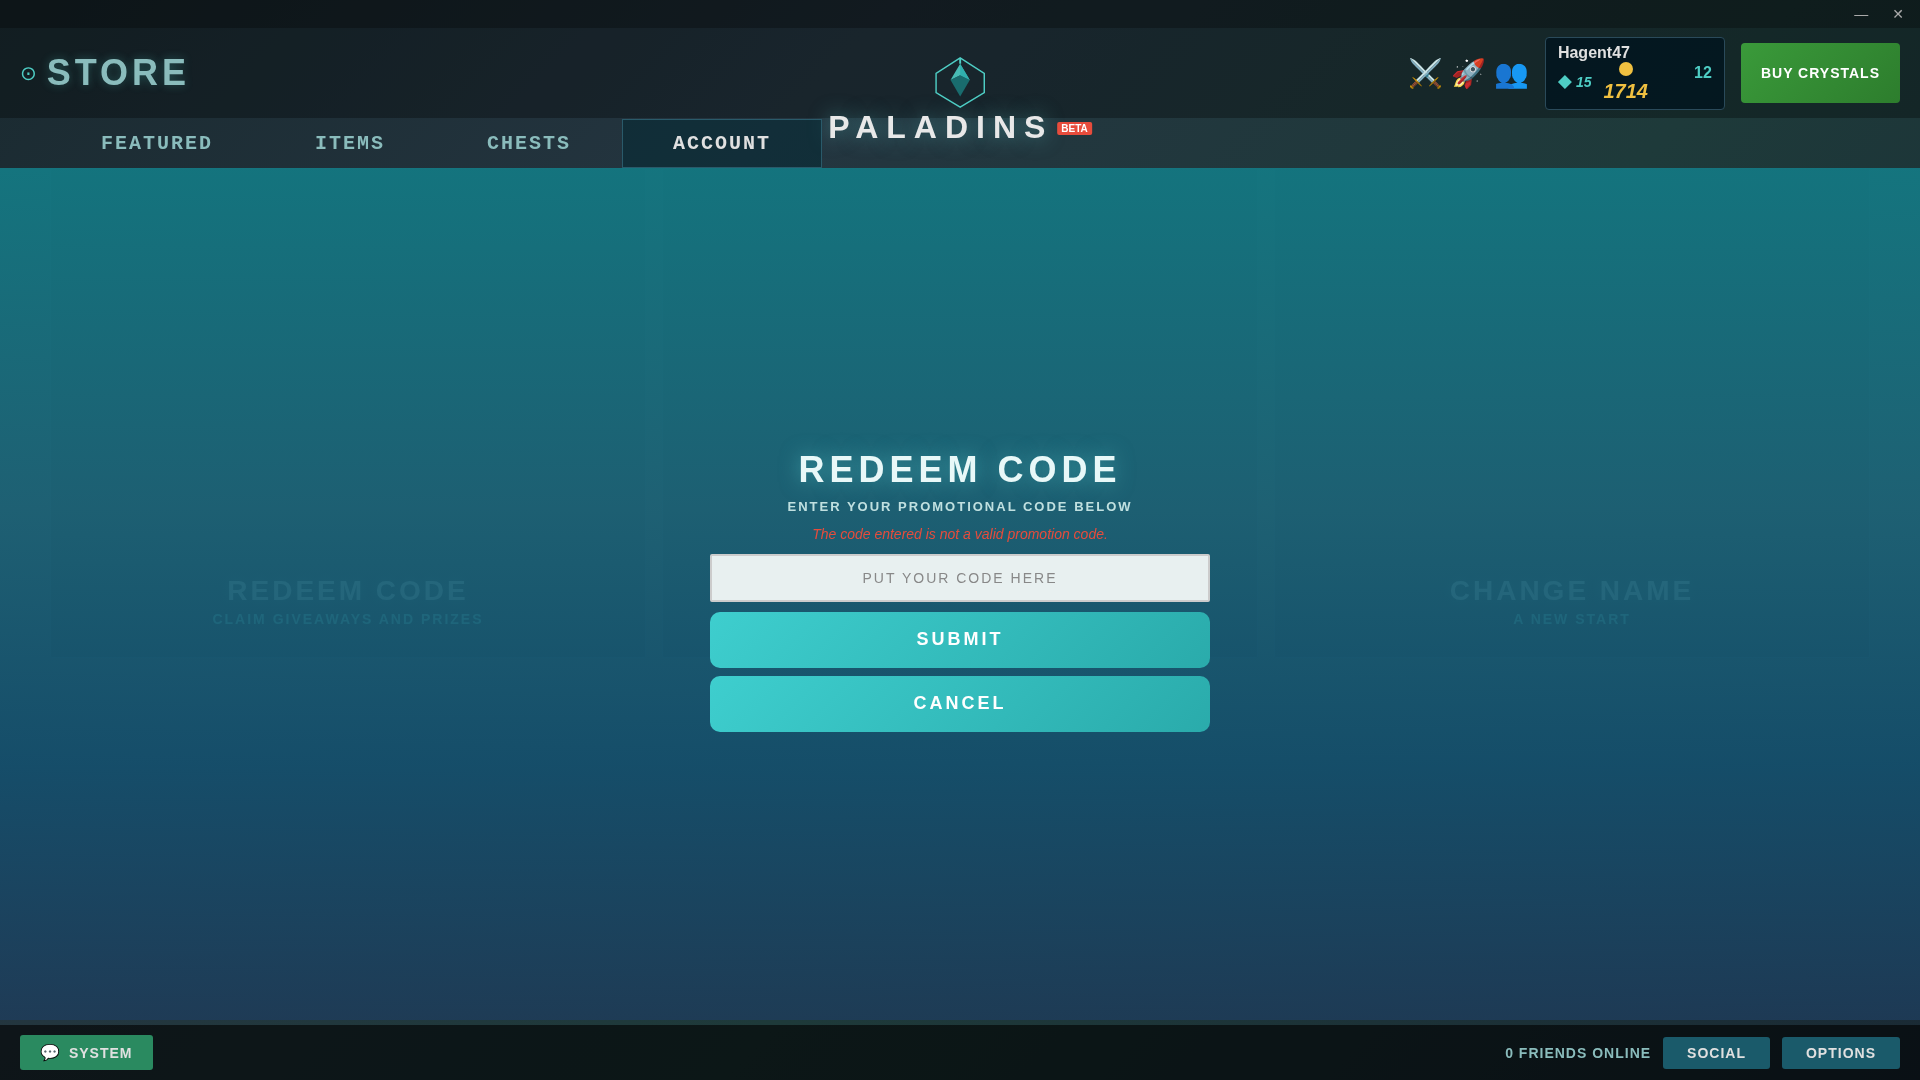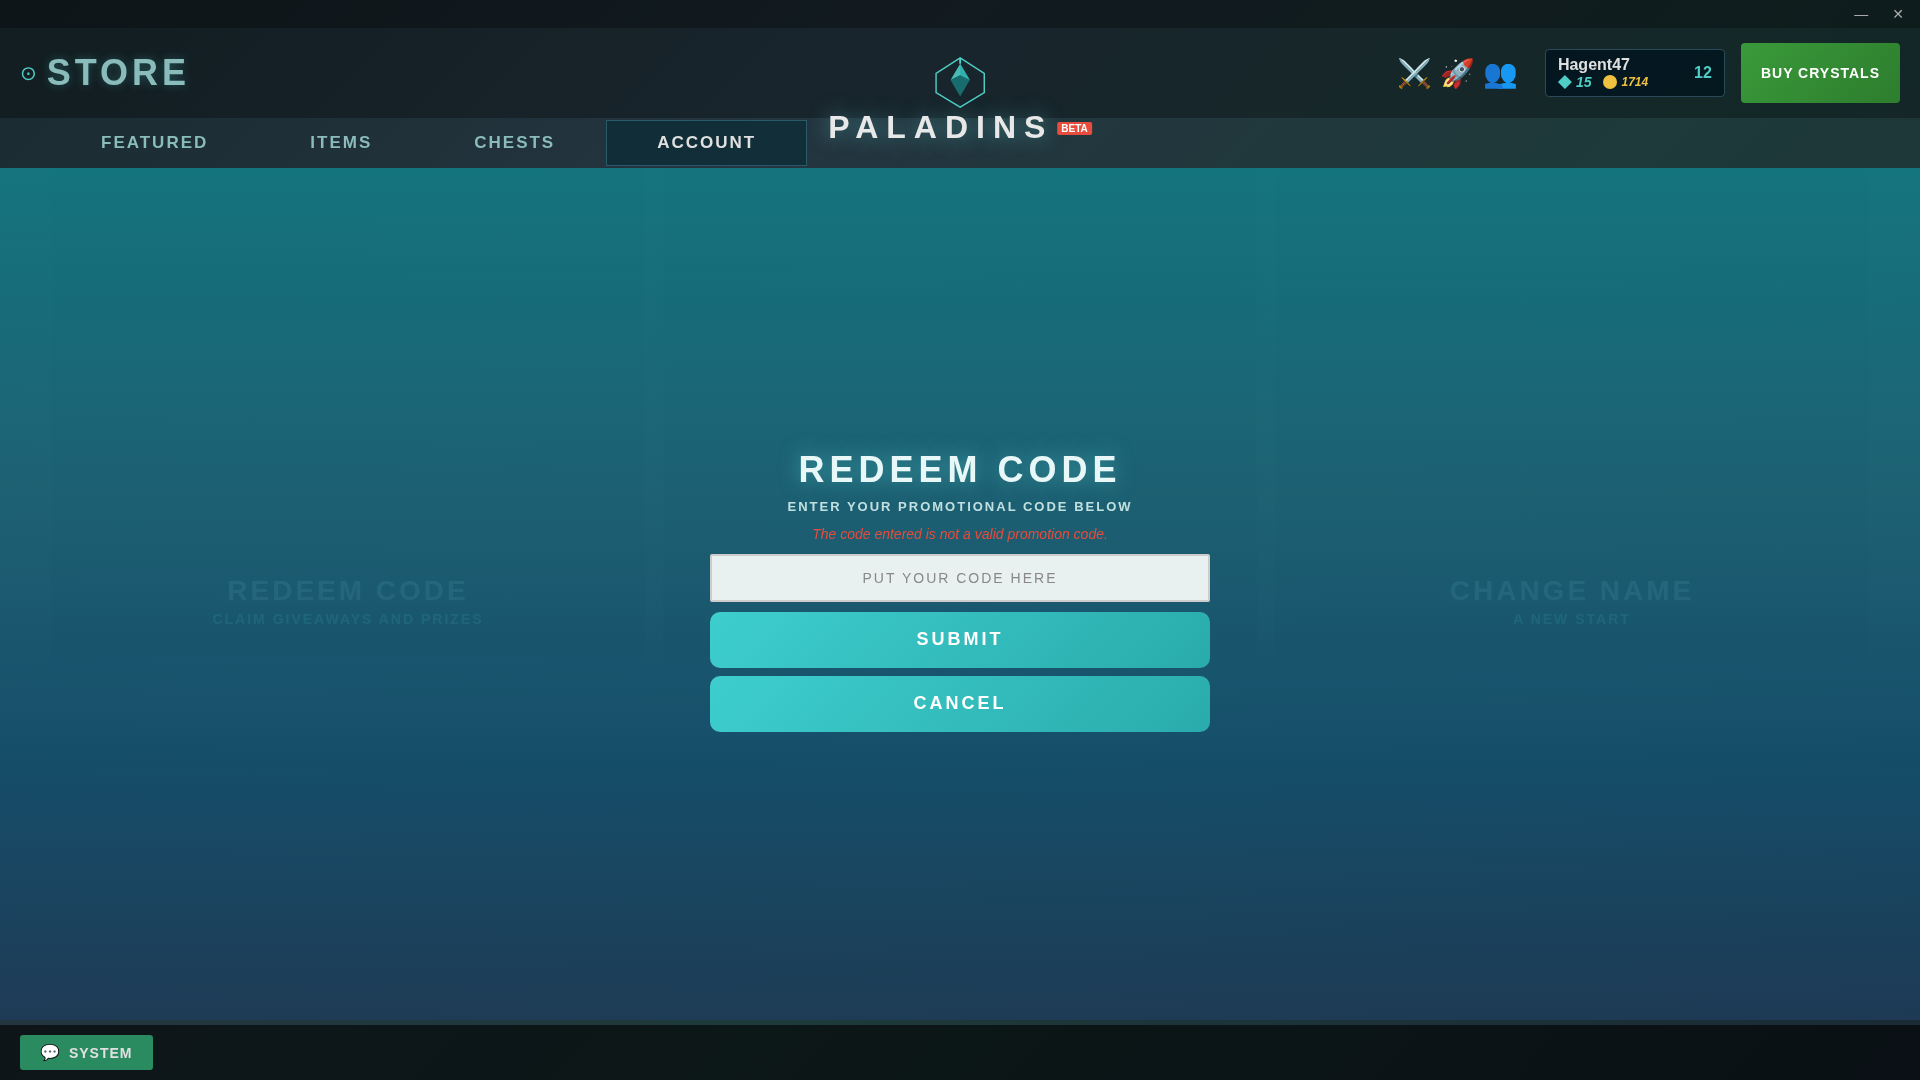--- a/index.html
+++ b/index.html
@@ -123,21 +123,20 @@
     }
     .user-card {
       background: rgba(0,20,30,0.8);
       border: 1px solid #2a4a5a;
       border-radius: 4px;
       padding: 6px 12px;
       display: flex;
       align-items: center;
       gap: 8px;
       min-width: 180px;
-      margin-left: 11px;
     }
     .user-name {
       color: #e0e0e0;
       font-size: 16px;
       font-weight: 700;
     }
     .user-level {
       color: #4ecdc4;
       font-size: 16px;
       font-weight: 700;
@@ -155,22 +154,23 @@
       gap: 4px;
       color: #4ecdc4;
       font-size: 14px;
       font-weight: 700;
     }
     .gold-amount {
       display: flex;
       align-items: center;
       gap: 4px;
       color: #f0c040;
-      font-size: 12px;
-      font-weight: 700;
+      font-size: 20px;
+      font-weight: 700;
+      flex-direction: column;
     }
     .crystal-icon {
       width: 14px;
       height: 14px;
       background: #4ecdc4;
       clip-path: polygon(50% 0%, 100% 50%, 50% 100%, 0% 50%);
     }
     .gold-icon {
       width: 14px;
       height: 14px;
@@ -203,28 +203,29 @@
       right: 0;
       height: 50px;
       display: flex;
       align-items: center;
       z-index: 50;
       padding: 0 50px;
       gap: 0;
     }
     .nav-tab {
       color: #8abcbc;
-      font-size: 17px;
+      font-size: 20px;
       font-weight: 700;
       letter-spacing: 2px;
       padding: 12px 50px;
       cursor: pointer;
       text-transform: uppercase;
       border: 1px solid transparent;
       position: relative;
+      font-family: Liberation Mono, monospace;
     }
     .nav-tab.active {
       color: #e0e0e0;
       border: 1px solid #2a5a6a;
       background: rgba(0,40,50,0.5);
     }
 
     
     .main-content {
       position: absolute;
@@ -526,13 +527,18 @@
       <button class="modal-btn modal-btn-cancel">CANCEL</button>
     </div>
   </div>
 </div>
 
 <div class="bottom-bar">
   <button class="system-btn">
     <span class="chat-icon">💬</span>
     <span>SYSTEM</span>
   </button>
+  <div class="bottom-right">
+    <span class="friends-text">0 FRIENDS ONLINE</span>
+    <button class="social-btn">SOCIAL</button>
+    <button class="options-btn">OPTIONS</button>
+  </div>
 </div>
 
 </body></html>

